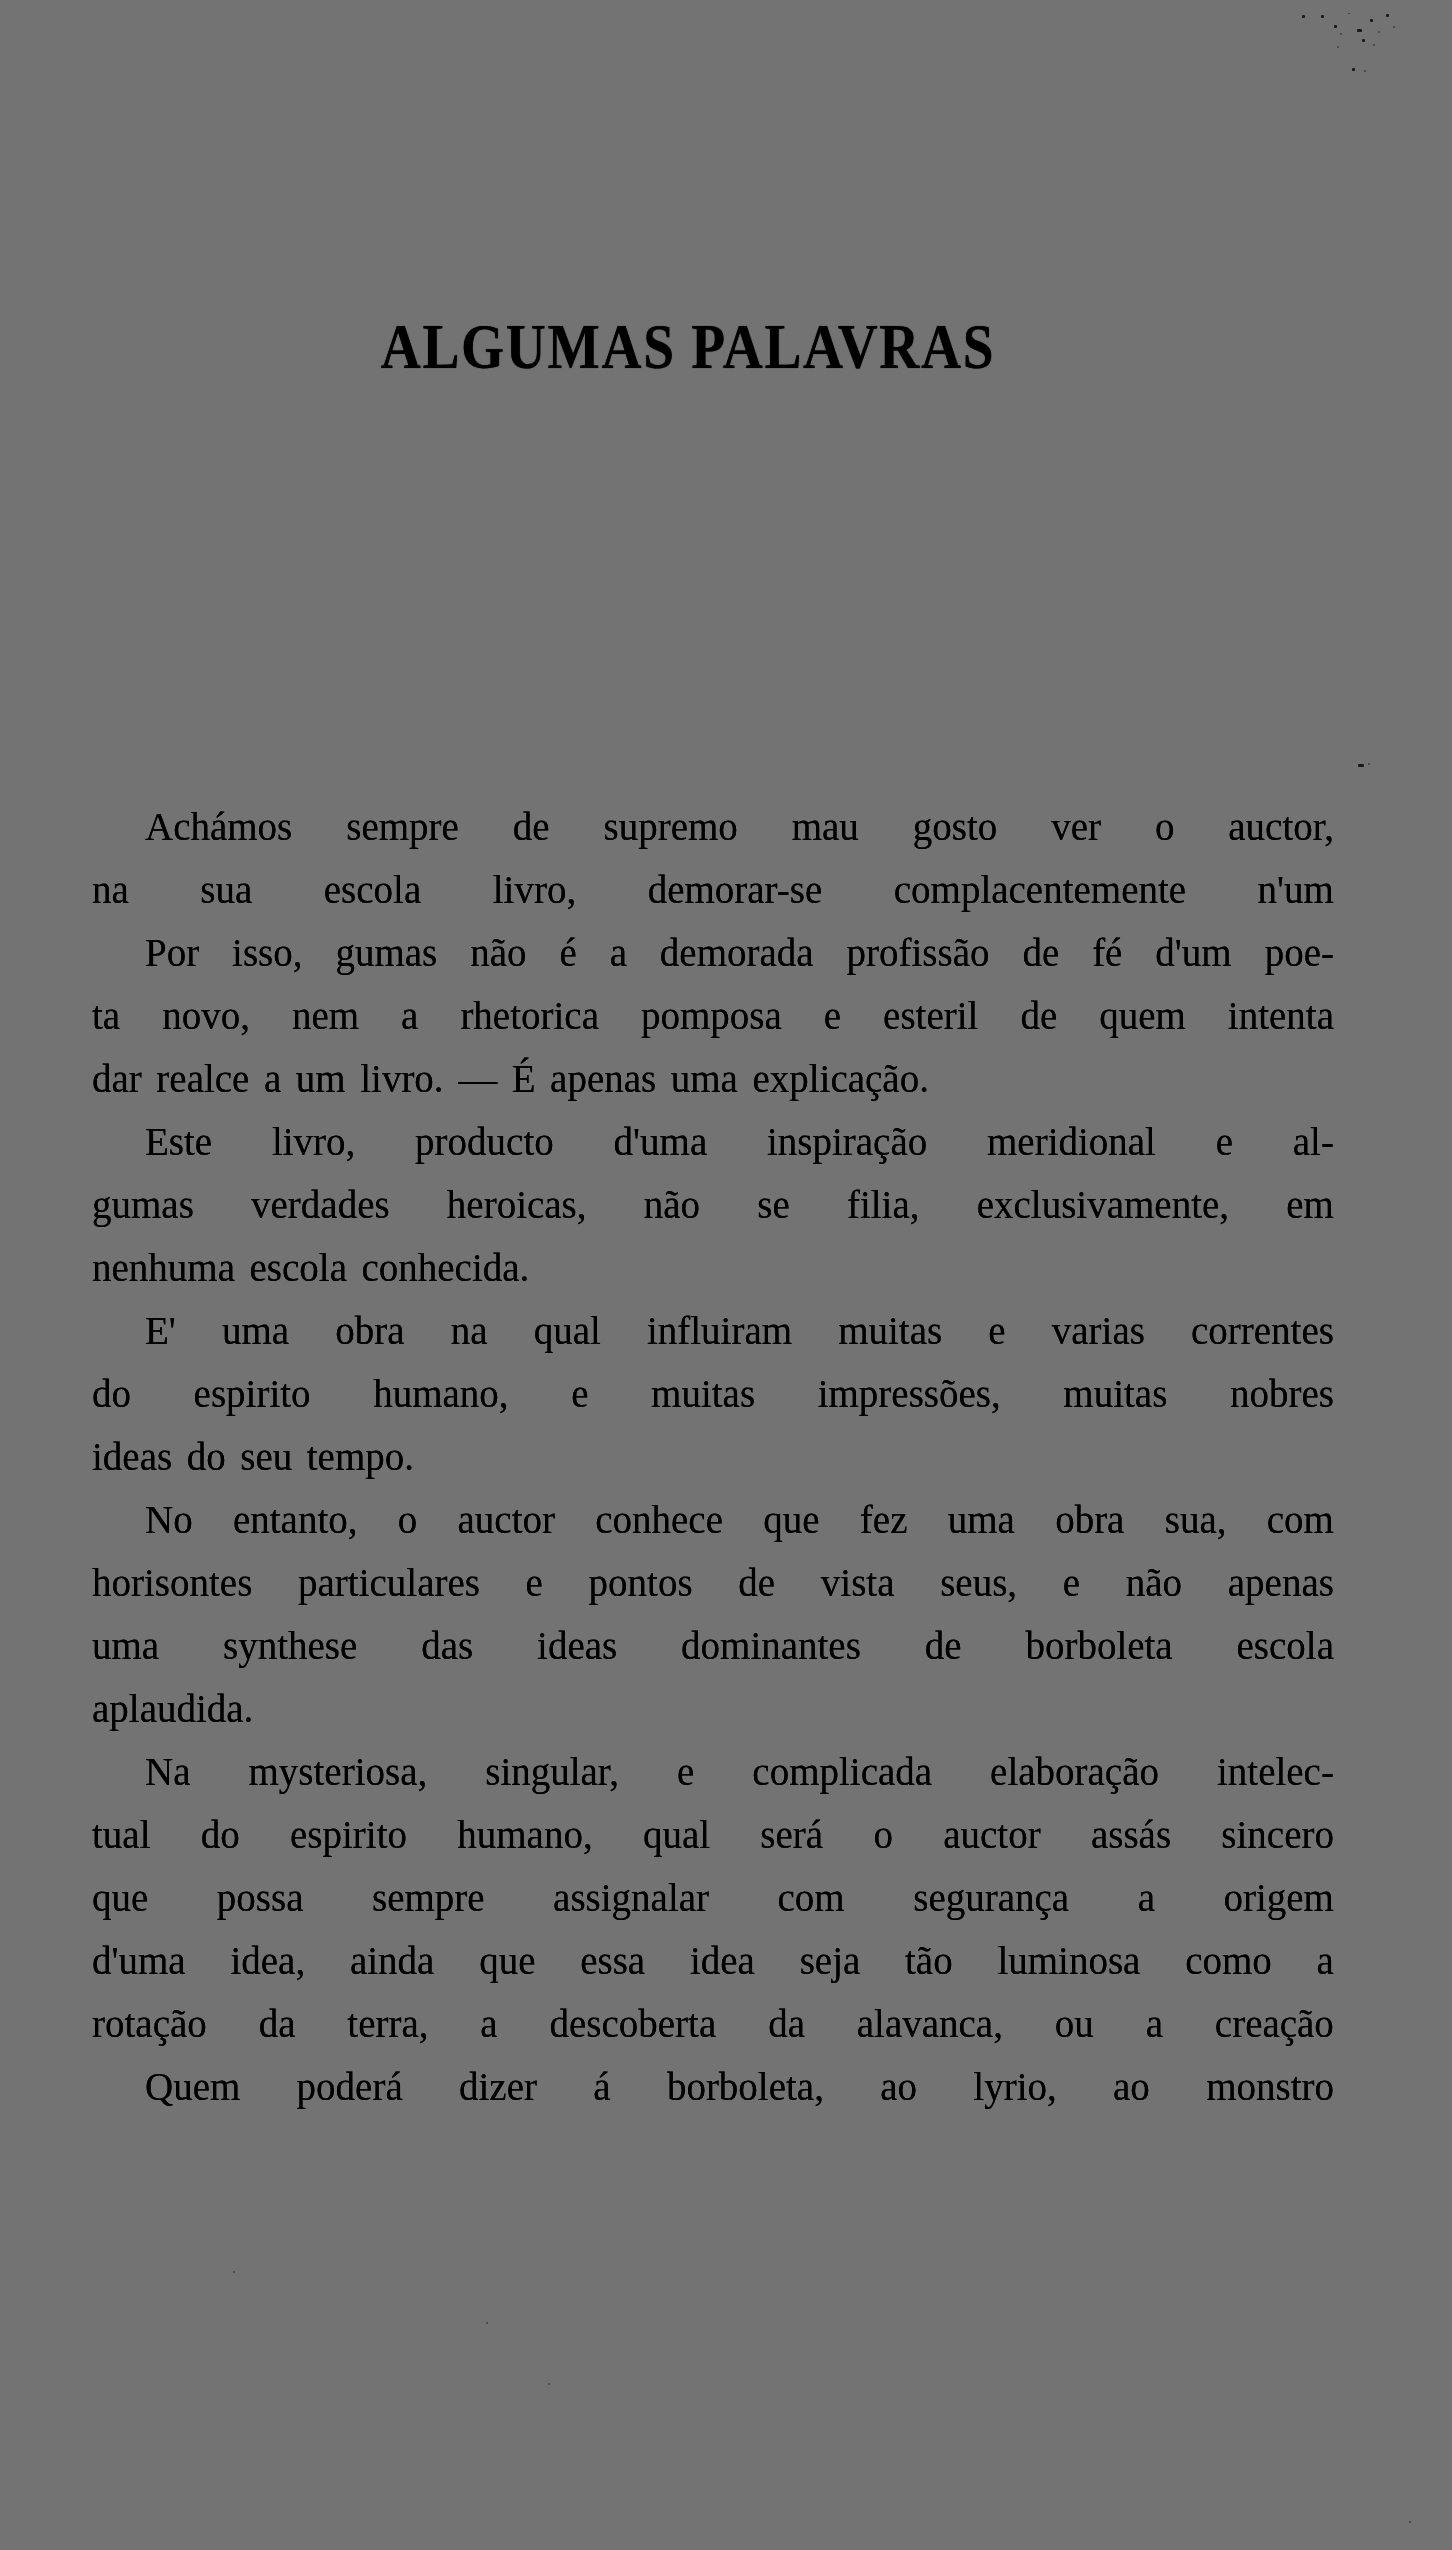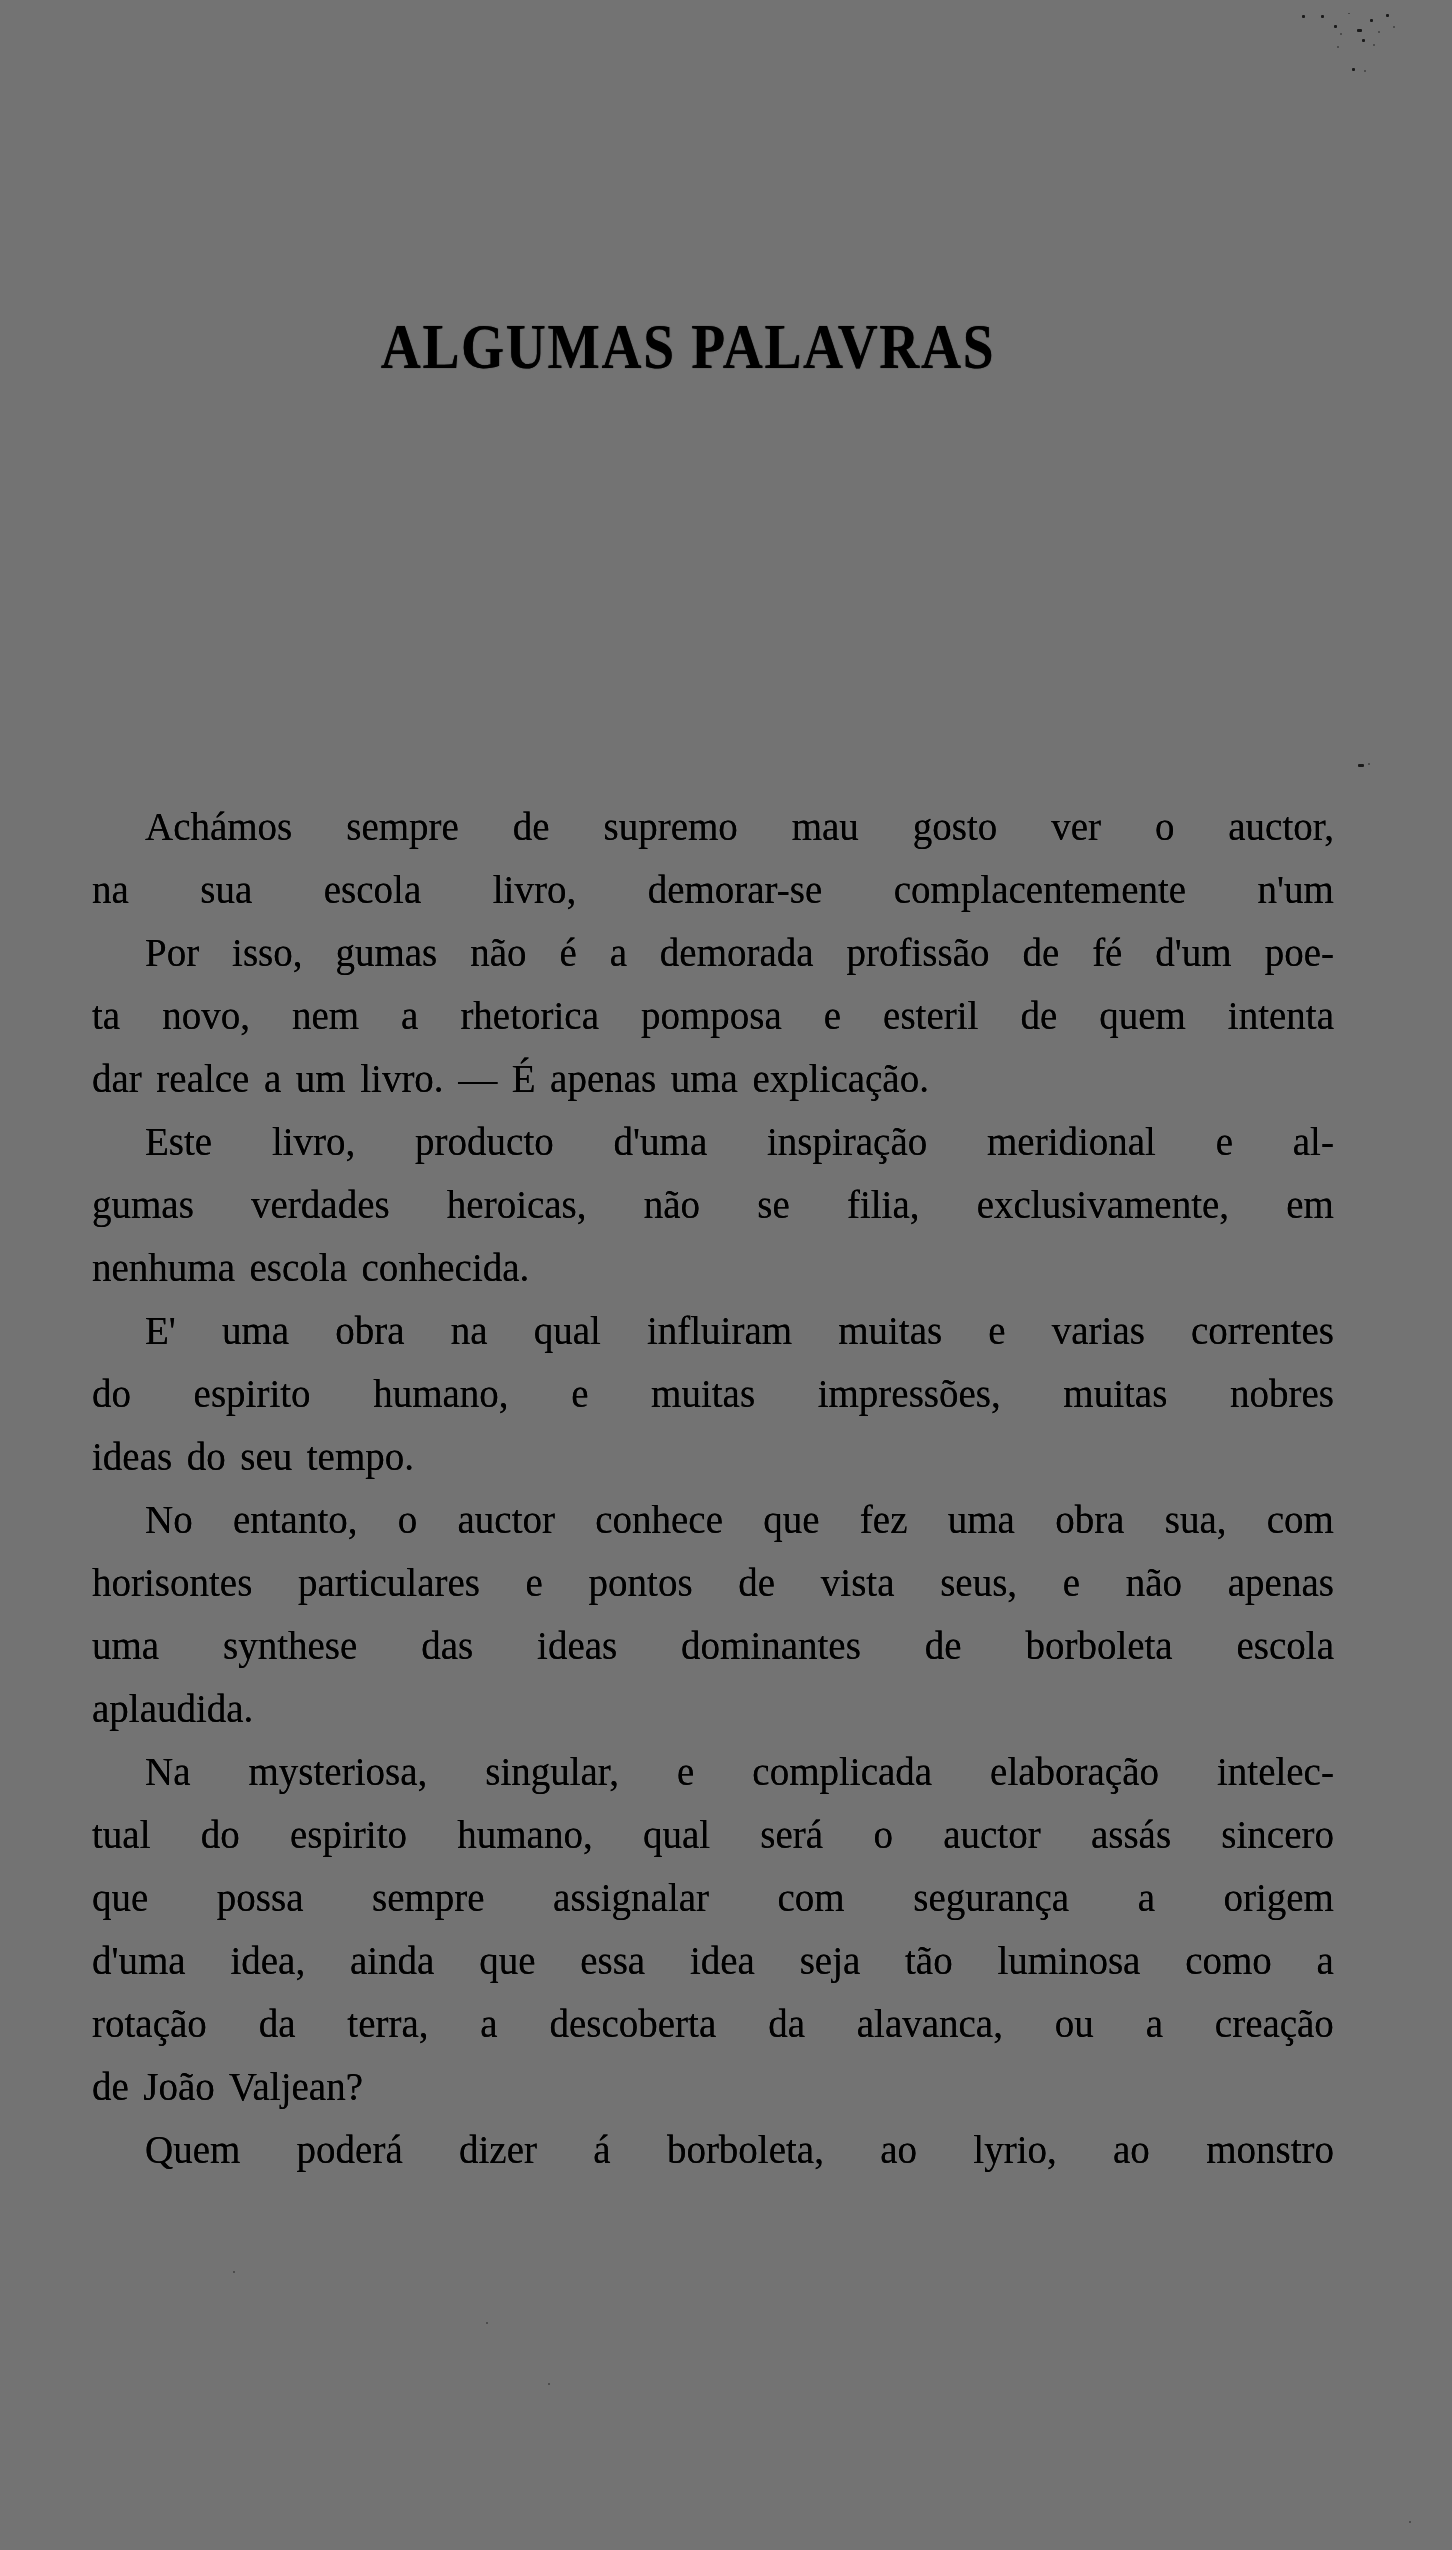--- a/index.html
+++ b/index.html
@@ -283,21 +283,20 @@
           <span>da</span>
           <span>terra,</span>
           <span>a</span>
           <span>descoberta</span>
           <span>da</span>
           <span>alavanca,</span>
           <span>ou</span>
           <span>a</span>
           <span>creação</span>
         </div>
-        <div class="line last">de João Valjean?</div>
       </div>
       <div class="para">
         <div class="line indent">
           <span>Quem</span>
           <span>poderá</span>
           <span>dizer</span>
           <span>á</span>
           <span>borboleta,</span>
           <span>ao</span>
           <span>lyrio,</span>

